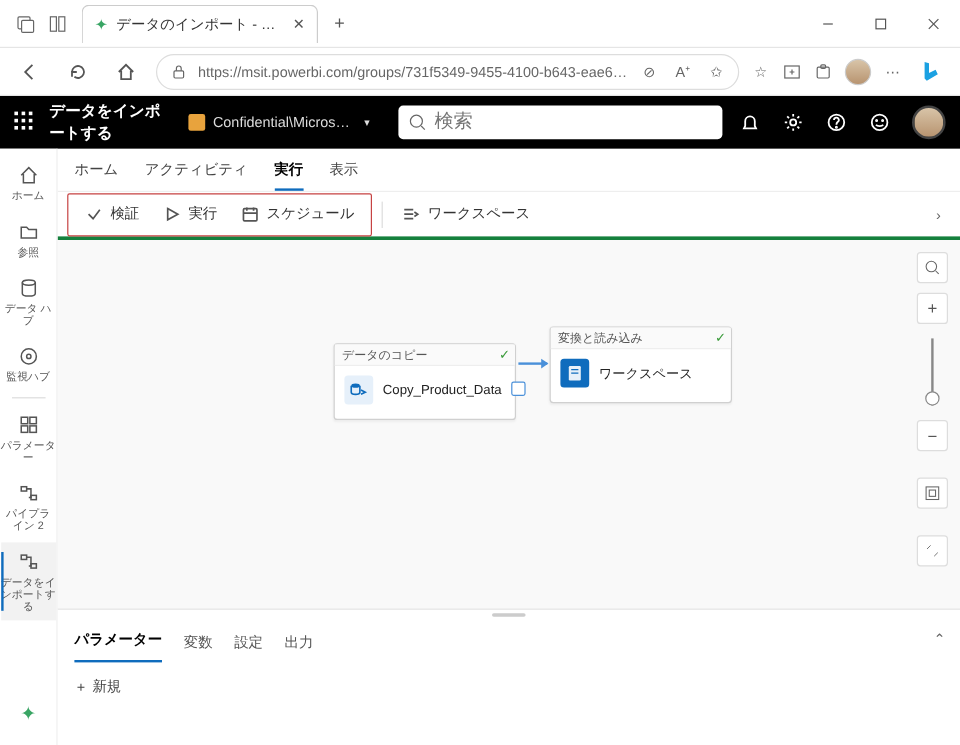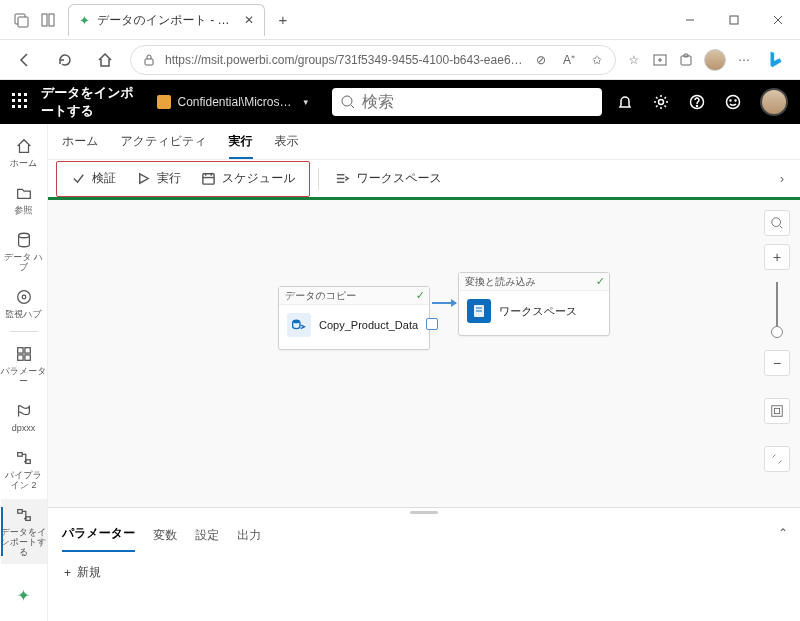--- a/index.html
+++ b/index.html
@@ -305,28 +305,20 @@
             <rect x="11" y="3" width="6" height="6"></rect>
             <rect x="3" y="11" width="6" height="6"></rect>
             <rect x="11" y="11" width="6" height="6"></rect>
           </svg>
         </span>
         <span class="ri-lbl">パラメーター</span>
       </div>
     <div class="rail-item">
         <span class="ri-ico">
           <svg viewBox="0 0 20 20">
-            <path d="M4 4v12M4 4c4 0 4 3 8 3s4-3 4-3v7c0 0 0 3-4 3s-4-3-8-3"></path>
-          </svg>
-        </span>
-        <span class="ri-lbl">dpxxx</span>
-      </div>
-    <div class="rail-item">
-        <span class="ri-ico">
-          <svg viewBox="0 0 20 20">
             <rect x="3" y="4" width="5" height="4"></rect>
             <rect x="12" y="12" width="5" height="4"></rect>
             <path d="M8 6h4v8h-2"></path>
           </svg>
         </span>
         <span class="ri-lbl">パイプライン 2</span>
       </div>
     <div class="rail-item active">
         <span class="ri-ico">
           <svg viewBox="0 0 20 20">

